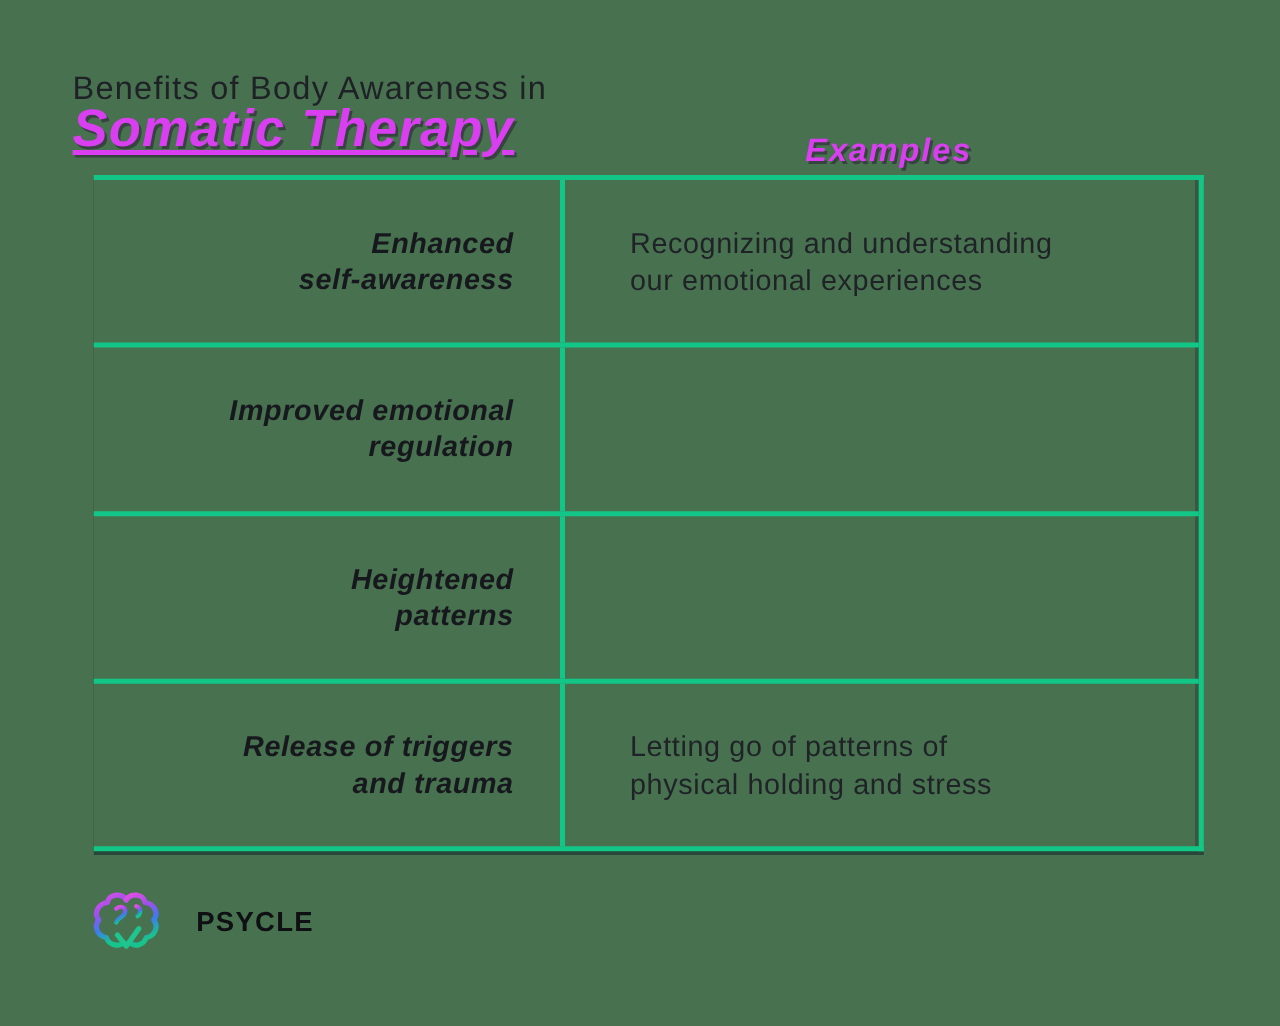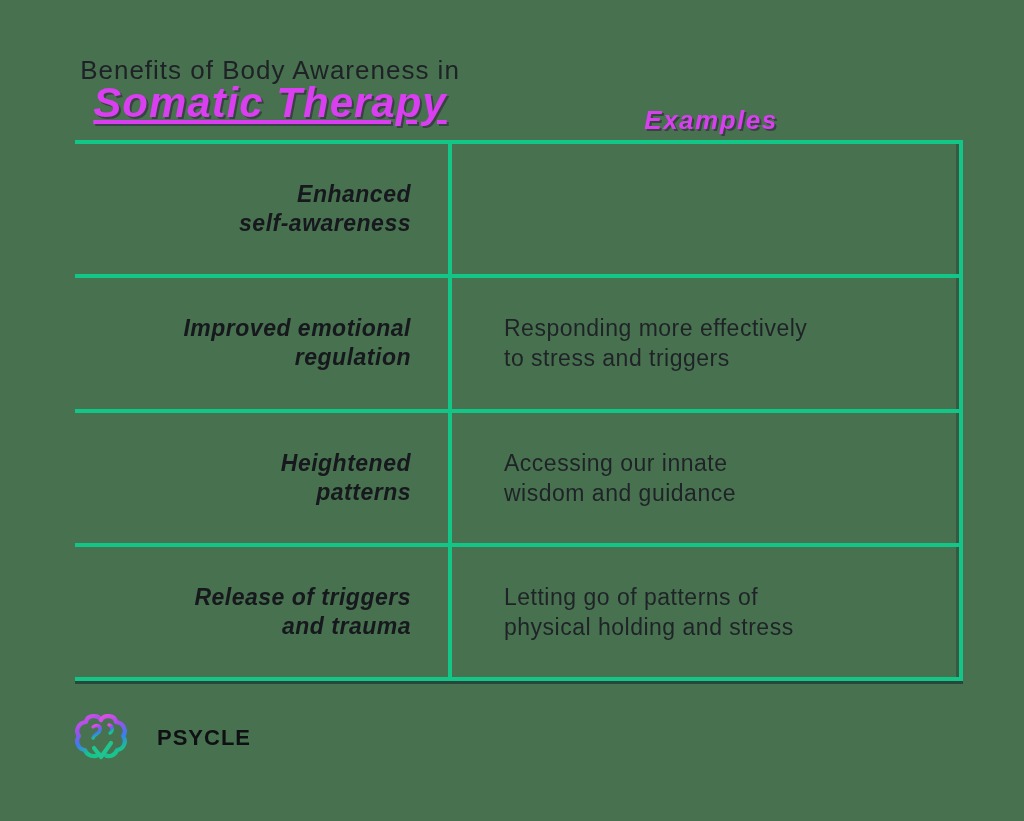--- a/index.html
+++ b/index.html
@@ -10,21 +10,21 @@
   }
   .canvas {
     position: relative;
     width: 1024px; height: 821px;
     background: var(--bg, #48714f);
   }
 
   
   .header-left {
     position: absolute; left: 58px; top: 54px; width: 424px;
-    text-align: center;
+    text-align: left;
   }
   .title-line1 {
     font-size: 26px; line-height: 32px;
     color: #1e2126; letter-spacing: 1px;
   }
   .title-line2 {
     font-size: 42px; line-height: 34px;
     font-weight: bold; font-style: italic;
     color: var(--accent, #d93ef1);
     letter-spacing: 1px;
@@ -95,34 +95,32 @@
     <div class="title-line1">Benefits of Body Awareness in</div>
     <div class="title-line2">Somatic Therapy</div>
   </div>
 
   <div class="examples-header">Examples</div>
 
   <div class="benefits-table">
     <div class="row">
       <div class="cell benefit">Enhanced
 self-awareness</div>
+      <div class="cell example">Recognizing and understanding
+our emotional experiences</div>
     </div>
 
     <div class="row">
       <div class="cell benefit">Improved emotional
 regulation</div>
-      <div class="cell example">Responding more effectively
-to stress and triggers</div>
     </div>
 
     <div class="row">
       <div class="cell benefit">Heightened
 patterns</div>
-      <div class="cell example">Accessing our innate
-wisdom and guidance</div>
     </div>
 
     <div class="row">
       <div class="cell benefit">Release of triggers
 and trauma</div>
       <div class="cell example">Letting go of patterns of
 physical holding and stress</div>
     </div>
   </div>
 

